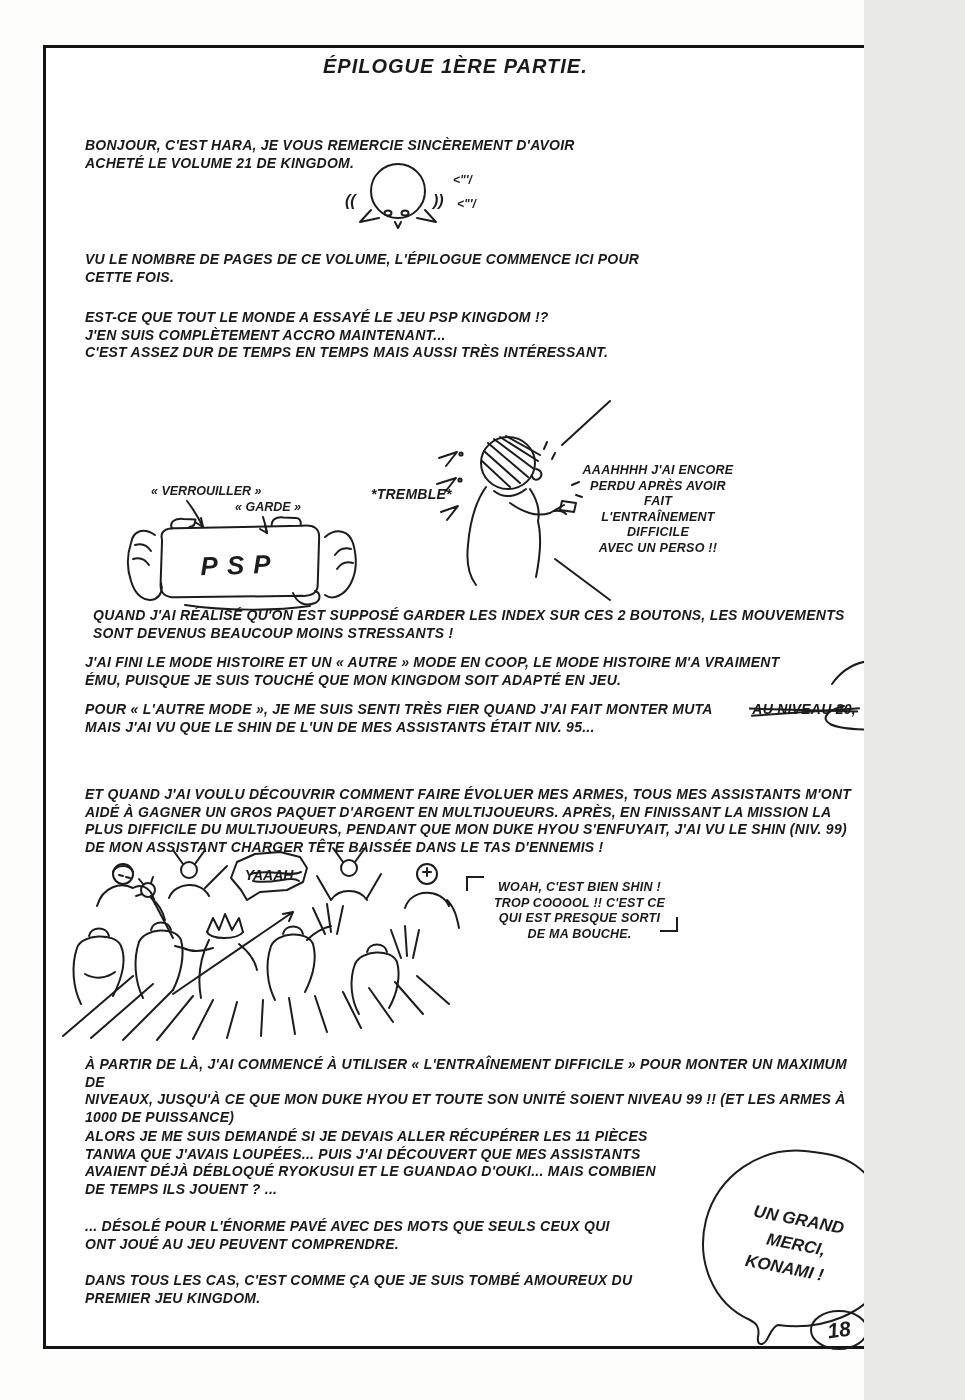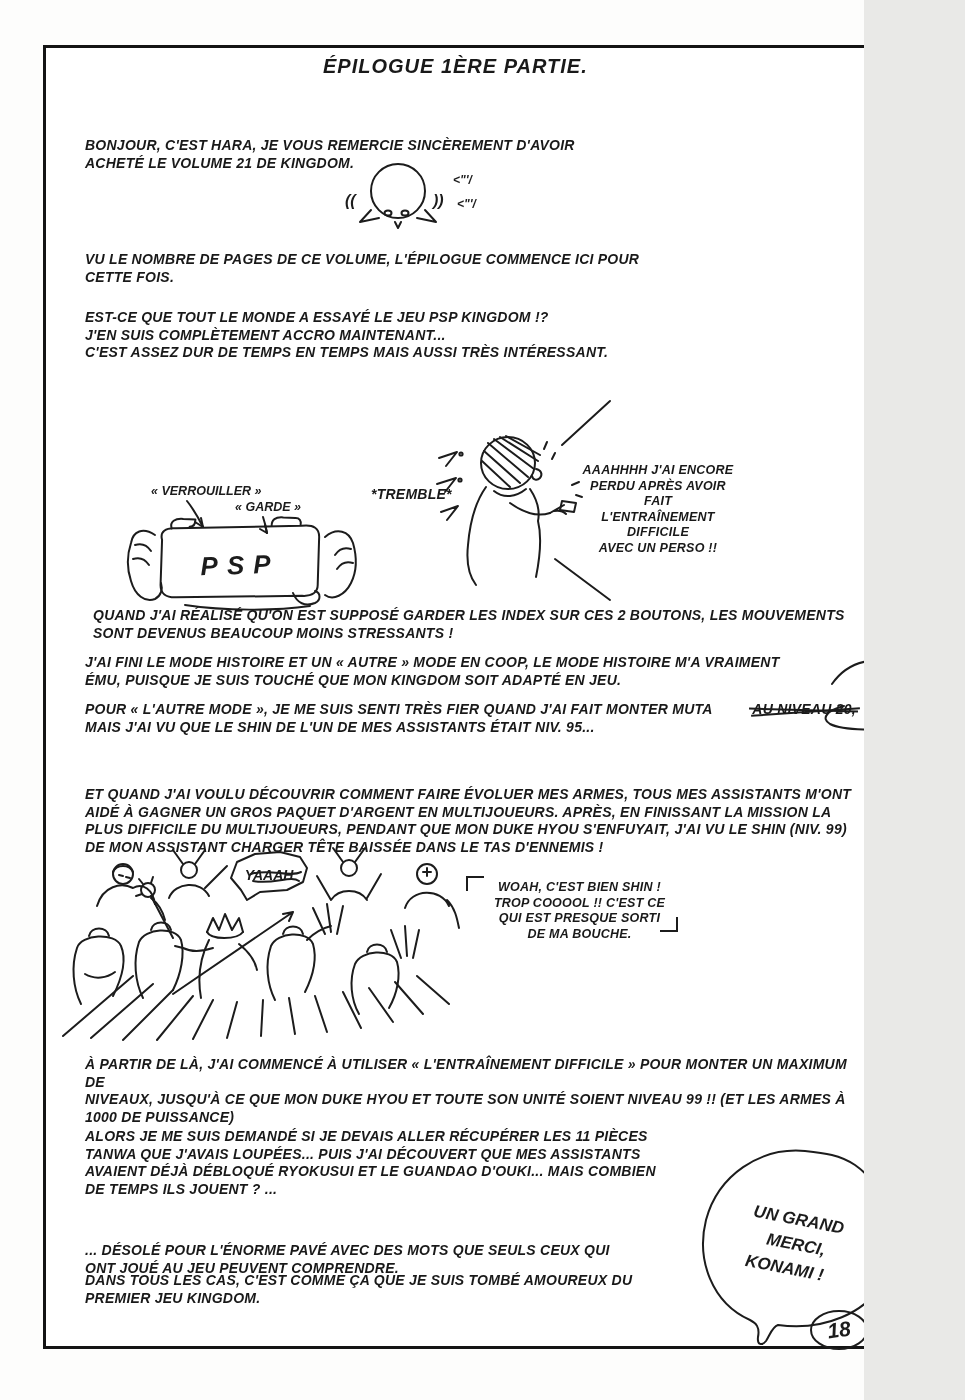--- a/index.html
+++ b/index.html
@@ -187,21 +187,21 @@
 DE MA BOUCHE.</div>
   <div class="bk bk-close" style="left:660px;top:917px;"></div>
 
   <div class="t" style="left:85px;top:1056px;">À PARTIR DE LÀ, J'AI COMMENCÉ À UTILISER « L'ENTRAÎNEMENT DIFFICILE » POUR MONTER UN MAXIMUM DE
 NIVEAUX, JUSQU'À CE QUE MON DUKE HYOU ET TOUTE SON UNITÉ SOIENT NIVEAU 99 !! (ET LES ARMES À
 1000 DE PUISSANCE)</div>
   <div class="t" style="left:85px;top:1128px;">ALORS JE ME SUIS DEMANDÉ SI JE DEVAIS ALLER RÉCUPÉRER LES 11 PIÈCES
 TANWA QUE J'AVAIS LOUPÉES... PUIS J'AI DÉCOUVERT QUE MES ASSISTANTS
 AVAIENT DÉJÀ DÉBLOQUÉ RYOKUSUI ET LE GUANDAO D'OUKI... MAIS COMBIEN
 DE TEMPS ILS JOUENT ? ...</div>
-  <div class="t" style="left:85px;top:1218px;margin-top:24px;">... DÉSOLÉ POUR L'ÉNORME PAVÉ AVEC DES MOTS QUE SEULS CEUX QUI
+  <div class="t" style="left:85px;top:1218px;">... DÉSOLÉ POUR L'ÉNORME PAVÉ AVEC DES MOTS QUE SEULS CEUX QUI
 ONT JOUÉ AU JEU PEUVENT COMPRENDRE.</div>
   <div class="t" style="left:85px;top:1272px;">DANS TOUS LES CAS, C'EST COMME ÇA QUE JE SUIS TOMBÉ AMOUREUX DU
 PREMIER JEU KINGDOM.</div>
 
   <svg style="left:690px;top:1145px;" width="235" height="210" viewBox="0 0 235 210">
     <path d="M115,6 C70,2 28,30 16,75 C6,115 22,158 60,175 C66,178 70,182 68,192 C67,200 72,201 76,196 C80,190 82,182 88,180 C130,186 180,170 196,130 C212,92 200,45 165,20 C150,10 135,8 115,6 Z" fill="#fff" stroke-width="2.2"></path>
     <g transform="rotate(11 105 105)">
       <text x="103" y="80" font-size="17" text-anchor="middle">UN GRAND</text>
       <text x="105" y="105" font-size="17" text-anchor="middle">MERCI,</text>
       <text x="98" y="130" font-size="17" text-anchor="middle">KONAMI !</text>

